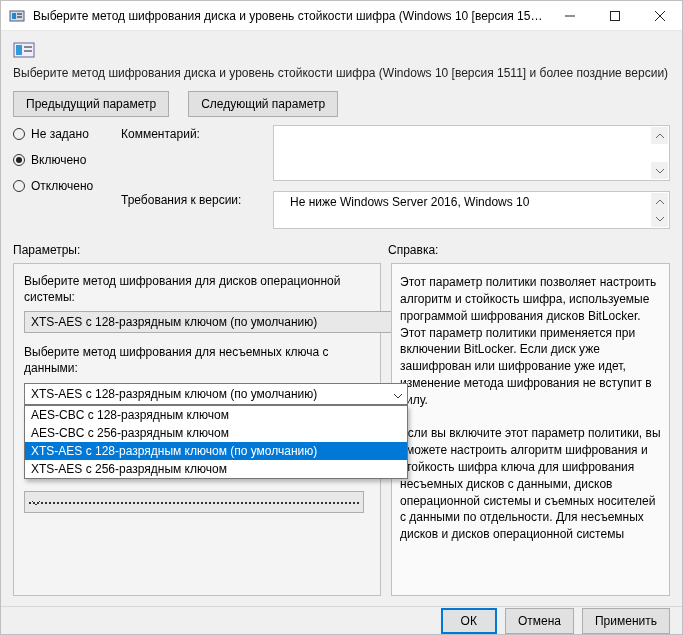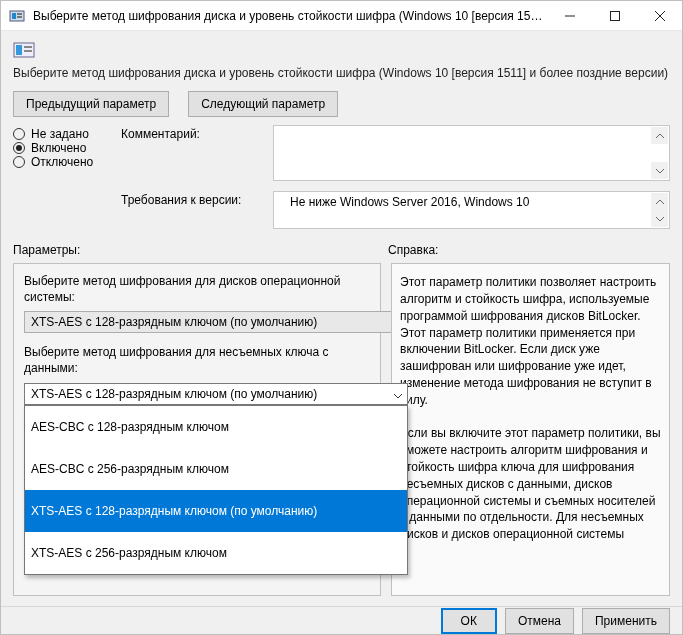--- a/index.html
+++ b/index.html
@@ -9,21 +9,21 @@
   .titlebar .title { flex: 1; color: #000; font-size: 12px; white-space: nowrap; overflow: hidden; text-overflow: ellipsis; }
   .winbtn { width: 45px; height: 30px; display: flex; align-items: center; justify-content: center; }
   .winbtn svg { width: 10px; height: 10px; stroke: #222; stroke-width: 1; fill: none; }
   .content { flex: 1; display: flex; flex-direction: column; padding: 8px 12px 0 12px; background: #f0f0f0; overflow: hidden; }
   .pol-icon { width: 22px; height: 22px; margin-bottom: 4px;}
   .desc { color: #222; line-height: 1.35; margin-bottom: 10px; }
   .nav-row { display: flex; gap: 19px; margin-bottom: 8px; }
   .btn { background: #e1e1e1; border: 1px solid #adadad; padding: 5px 12px; cursor: default; }
   .btn.primary { border: 2px solid #0078d7; padding: 4px 18px; }
   .state-row { display: flex; align-items: flex-start; }
-  .state-col { width: 108px; display: flex; flex-direction: column; padding-top: 2px;}
+  .state-col { width: 108px; display: flex; flex-direction: column; gap: 12px; padding-top: 2px;}
   .radio { display: flex; align-items: center; gap: 6px; }
   .radio .circle { width: 12px; height: 12px; border-radius: 50%; border: 1px solid #333; display: flex; align-items: center; justify-content: center; }
   .radio.sel .circle::after { content:""; width:6px; height:6px; border-radius:50%; background:#222; }
   .mid-col { flex: 1; display: flex; flex-direction: column; gap: 10px; }
   .lblrow { display: flex; align-items: flex-start; gap: 4px; }
   .lblrow .lbl { width: 148px; padding-top: 2px;}
   .textarea { flex: 1; min-height: 56px; border: 1px solid #c7c7c7; background: #fff; position: relative; }
   .textarea.sm { min-height: 38px; }
   .textarea .sbtn { position:absolute; right:1px; width:17px; height:17px; background:#f0f0f0; display:flex; align-items:center; justify-content:center;}
   .textarea .sbtn.up{top:1px;} .textarea .sbtn.down{bottom:1px;}
@@ -32,21 +32,21 @@
   .pane-labels .l { width: 375px;}
   .panes { display:flex; gap:10px; margin-top:6px; flex:1; min-height:0; }
   .pane { border:1px solid #c0c0c0; background:#fafafa; position:relative; }
   .pane.left { width: 368px; padding:10px; background:#f4f4f4;}
   .pane.right { flex:1; padding:10px 8px; line-height:1.4; overflow:hidden;}
   .pane.left .grp-lbl{ margin-bottom:6px; line-height:1.3;}
   .select { position:relative; width:384px; height:22px; border:1px solid #adadad; background:#e8e8e8; display:flex; align-items:center; padding:0 6px; margin-bottom:12px;}
   .select .chev { position:absolute; right:4px; top:4px; }
   .select.open { background:#fff; border-color:#7a7a7a; z-index:5;}
   .dropdown { position:absolute; left:-1px; top:21px; width:calc(100% + 2px); background:#fff; border:1px solid #767676; box-shadow:2px 3px 4px rgba(0,0,0,0.25); z-index:10;}
-  .dropdown .opt{ padding:14px 6px; white-space:nowrap;}
+  .dropdown .opt{ padding:2px 6px; white-space:nowrap;}
   .dropdown .opt.hl{ background:#0078d7; color:#fff;}
   .occluded { width:340px; height:22px; border:1px solid #adadad; background:#e8e8e8; display:flex; align-items:center; padding:0 6px; position:relative; overflow:hidden;}
   .occluded .strike{position:absolute;left:4px;right:4px;top:50%;height:2px;border-top:2px dotted #333;}
   .footer { height:28px; border-top:1px solid #d8d8d8; background:#f0f0f0; display:flex; justify-content:flex-end; align-items:center; gap:8px; padding:0 12px;}
   .chev-svg{width:10px;height:6px;}
 </style>
 </head>
 <body>
 
 <div class="titlebar">

